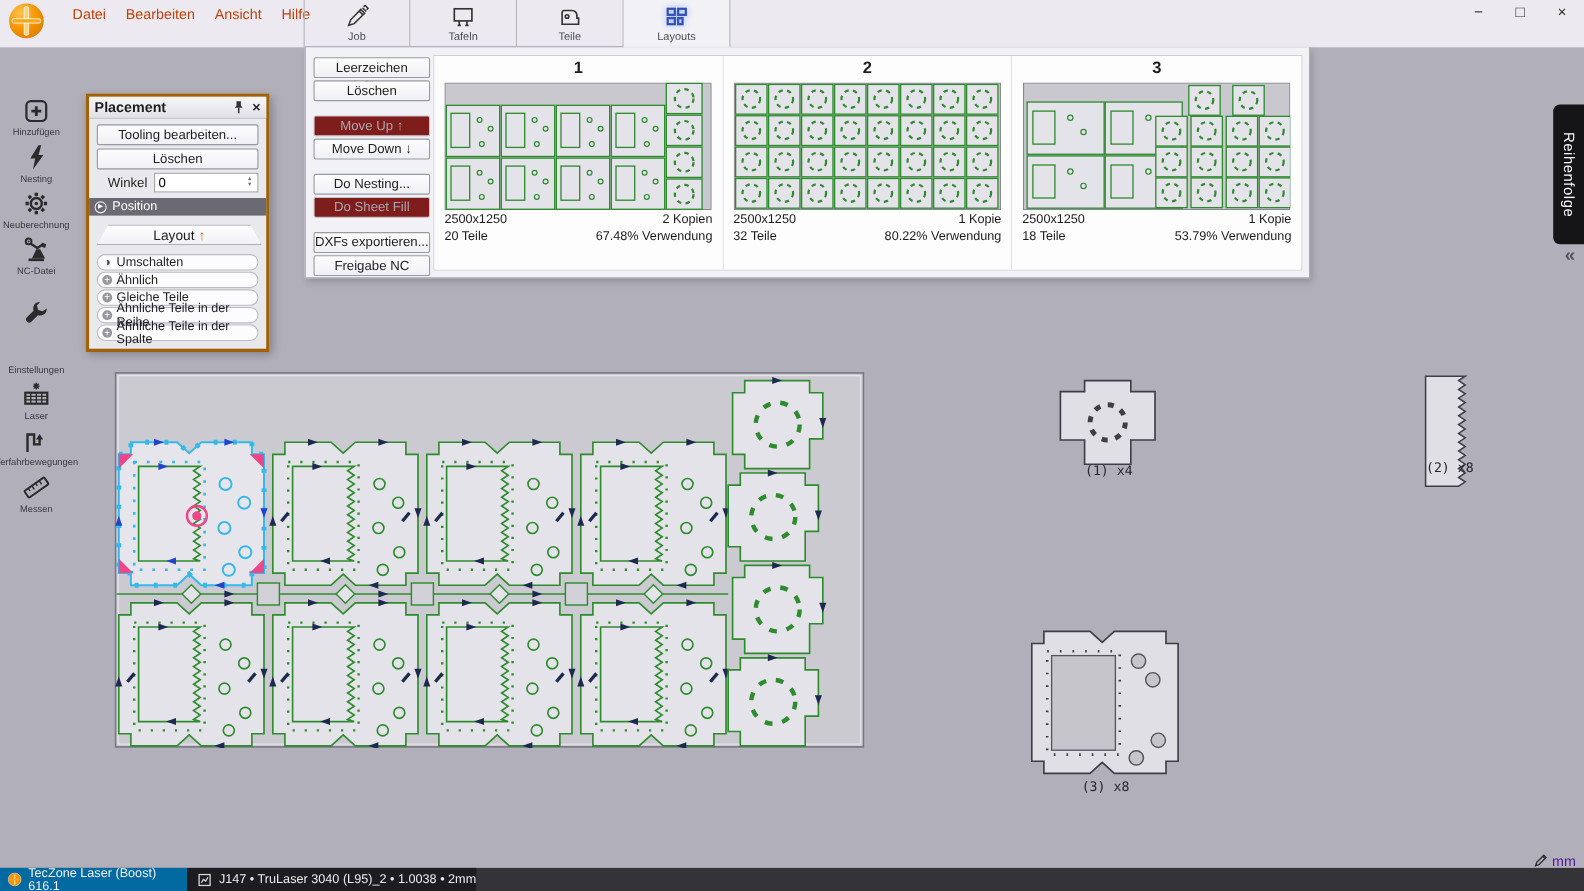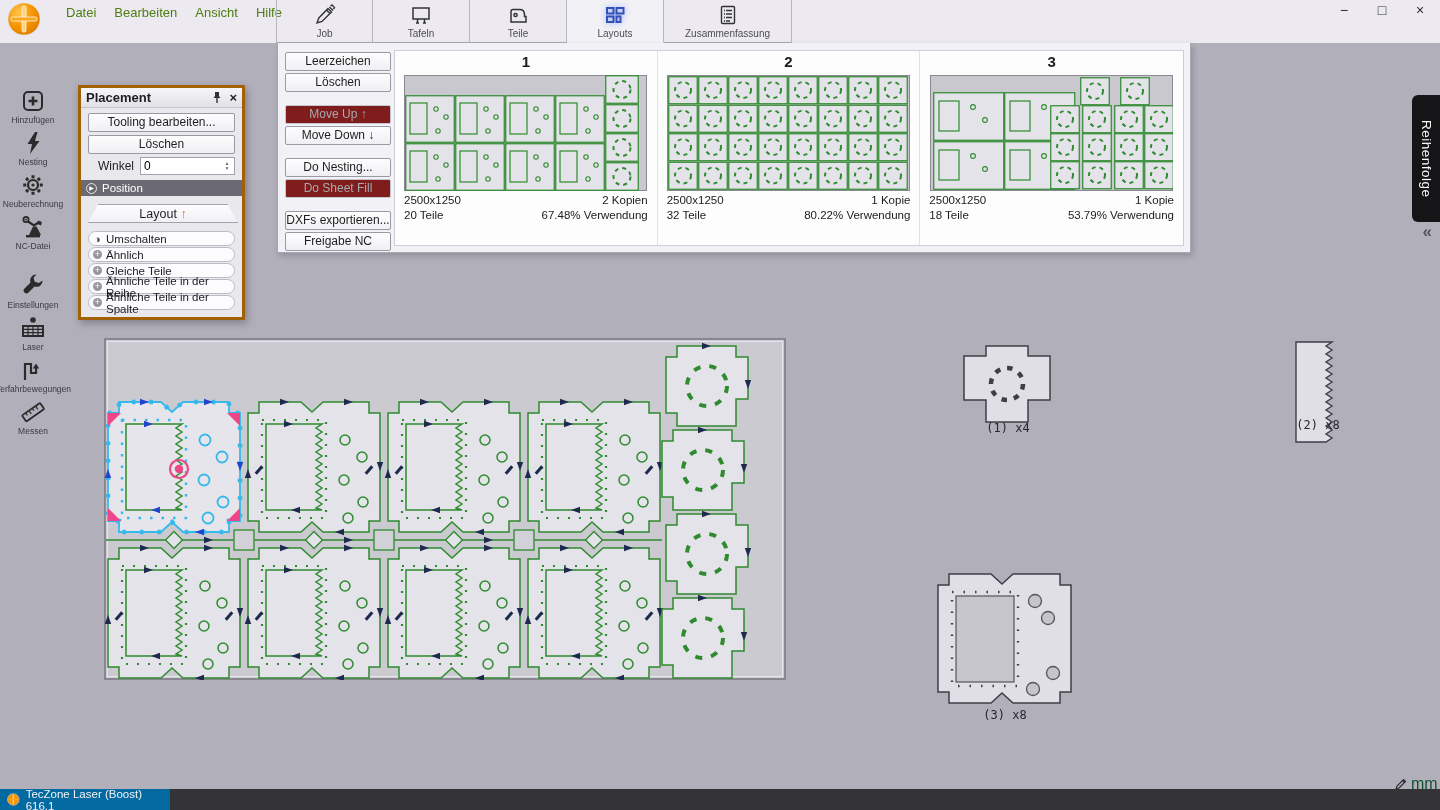--- a/index.html
+++ b/index.html
@@ -2,21 +2,21 @@
 <html><head>
 <meta charset="utf-8">
 <style>
   * { margin:0; padding:0; box-sizing:border-box; }
   html,body { width:1440px; height:810px; overflow:hidden; }
   body { font-family:"Liberation Sans", sans-serif; background:#b1afba; position:relative; }
 
   
   .topband { position:absolute; left:0; top:0; width:1440px; height:43px; background:#eceaf0; }
   .logo { position:absolute; left:6px; top:1px; width:36px; height:36px; }
-  .menubar { position:absolute; left:66px; top:5px; display:flex; gap:18px; font-size:13px; color:#4d7c0f; }
+  .menubar { position:absolute; left:66px; top:5px; display:flex; gap:18px; font-size:13px; color:#c2410c; }
   .menubar span { cursor:default; }
   .winctl { position:absolute; right:12px; top:2px; display:flex; gap:22px; font-size:14px; color:#2e2e2e; }
   .winctl span { width:16px; text-align:center; }
 
   
   .tabstrip { position:absolute; left:276px; top:0; height:43px; display:flex; }
   .tab { width:97px; height:43px; border-right:1px solid #b7b5bf; border-bottom:1px solid #a9a7b2;
          display:flex; flex-direction:column; align-items:center; justify-content:flex-end; padding-bottom:3px; }
   .tab:first-child { border-left:1px solid #b7b5bf; }
   .tab .tlabel { font-size:10px; color:#4d4d55; margin-top:2px; }
@@ -39,21 +39,21 @@
   .thumb-num { text-align:center; font-size:15px; font-weight:600; color:#1c1c1c; height:22px; }
   .thumb-img { display:block; margin:0 auto; }
   .thumb-stats { padding:2px 9px 0 9px; font-size:11.5px; color:#1c1c1c; }
   .ts-row { display:flex; justify-content:space-between; line-height:15px; }
 
   
   .sidebar { position:absolute; left:0; top:43px; width:66px; }
   .side-item { display:flex; flex-direction:column; align-items:center; margin-bottom:5px; }
   .side-item .slabel { font-size:8.5px; color:#3a3a40; margin-top:1px; white-space:nowrap; }
   .sp-top { margin-top:45px; }
-  .sp-gap { margin-top:22px; }
+  .sp-gap { margin-top:22px;gap:31px; }
 
   
   .placement { position:absolute; left:78px; top:85px; width:167px; background:#e9e8ed;
                border:3px solid #a16207; box-shadow:2px 3px 8px rgba(0,0,0,.28); }
   .pl-header { height:20px; background:linear-gradient(#f6f5f9,#e2e1e7); display:flex; align-items:center; padding:0 5px; border-bottom:1px solid #c4c3cb; }
   .pl-title { font-size:13px; font-weight:700; color:#1d1d22; flex:1; }
   .pl-hic { display:flex; align-items:center; gap:7px; }
   .pl-close { font-size:13px; font-weight:700; color:#222; line-height:1; }
   .pl-body { padding:5px 7px 6px 7px; }
   .pl-btn { height:19px; font-size:12px; color:#1e1e1e; text-align:center; line-height:17px; background:linear-gradient(#fdfdfe,#f0eff4);
@@ -77,21 +77,21 @@
   
   .main-canvas { position:absolute; left:104px; top:338px; }
   .part-label { position:absolute; font-family:"DejaVu Sans Mono", monospace; font-size:12px; color:#26262c; text-align:center; }
 
   
   .order-tab { position:absolute; right:0; top:95px; width:28px; height:127px; background:#151518; border-radius:6px 0 0 6px;
                display:flex; align-items:center; justify-content:center; }
   .order-tab span { writing-mode:vertical-rl; color:#fafafa; font-size:13.5px; letter-spacing:.5px; }
   .collapse-ic { position:absolute; right:8px; top:222px; font-size:17px; font-weight:700; color:#55535e; }
 
-  .unit-ind { position:absolute; left:1394px; top:775px; display:flex; align-items:center; gap:3px; font-size:16px; color:#14532d; }
+  .unit-ind { position:absolute; left:1394px; top:775px; display:flex; align-items:flex-start; gap:3px; font-size:13px; color:#4c1d95; }
 
   
   .statusbar { position:absolute; left:0; bottom:0; width:1440px; height:21px; background:#343338; display:flex; }
   .sb-seg1 { width:170px; background:#0369a1; display:flex; align-items:center; gap:6px; padding-left:7px;
              font-size:11.5px; color:#f2f2f2; }
   .sb-seg2 { width:263px; background:#1d1c21; display:flex; align-items:center; gap:7px; padding-left:10px;
              font-size:11.5px; color:#ececec; }
 </style>
 </head>
 <body>
@@ -163,32 +163,20 @@
         <svg width="24" height="22" viewBox="0 0 24 22">
       <g stroke="#3550b5" stroke-width="2" fill="none">
         <rect x="4" y="4" width="6.5" height="5.5"></rect>
             <rect x="13.5" y="4" width="7" height="5.5"></rect>
         <rect x="4" y="12.5" width="6.5" height="5.5"></rect>
             <rect x="13.5" y="12.5" width="4" height="5.5"></rect>
       </g>
         </svg>
       </div>
     <span class="tlabel">Layouts</span>
-  </div>
-  <div class="tab wide">
-    <div class="tabicon">
-        <svg width="24" height="22" viewBox="0 0 24 22">
-      <g stroke="#333" stroke-width="1.4" fill="none">
-        <rect x="5.5" y="2.5" width="13" height="17" rx="1"></rect>
-            <path d="M10 6.5 h6 M10 10 h6 M10 13.5 h6 M10 17 h4"></path>
-        <path d="M8 6.5 h.8 M8 10 h.8 M8 13.5 h.8 M8 17 h.8" stroke-width="1.8"></path>
-      </g>
-        </svg>
-      </div>
-    <span class="tlabel">Zusammenfassung</span>
   </div>
 </div>
 
 <div class="layouts-panel">
   <div class="lp-buttons">
     <div class="btn">Leerzeichen einfügen</div>
     <div class="btn">Löschen</div>
     <div class="grpgap"></div>
     <div class="btn disabled">Move Up ↑</div>
     <div class="btn">Move Down ↓</div>
@@ -635,13 +623,20 @@
 
 <div class="statusbar">
   <div class="sb-seg1">
     <svg width="13" height="13" viewBox="0 0 36 36">
       <circle cx="18" cy="18" r="16.5" fill="#f59300" stroke="#c8c8c8" stroke-width="2"></circle>
       <rect x="16" y="5" width="4" height="26" fill="#ffd27a"></rect>
         <rect x="5" y="16" width="26" height="4" fill="#f8a81e"></rect>
     </svg>
     <span>TecZone Laser (Boost) 616.1</span>
   </div>
+  <div class="sb-seg2">
+    <svg width="12" height="12" viewBox="0 0 12 12">
+      <rect x="1" y="1" width="10" height="10" fill="none" stroke="#d8d8d8" stroke-width="1.2"></rect>
+      <path d="M3 8.5 L5 5.5 L7 7 L9 3.5" fill="none" stroke="#d8d8d8" stroke-width="1.2"></path>
+    </svg>
+    <span>J147 • TruLaser 3040 (L95)_2 • 1.0038 • 2mm</span>
+  </div>
 </div>
 
 </body></html>

